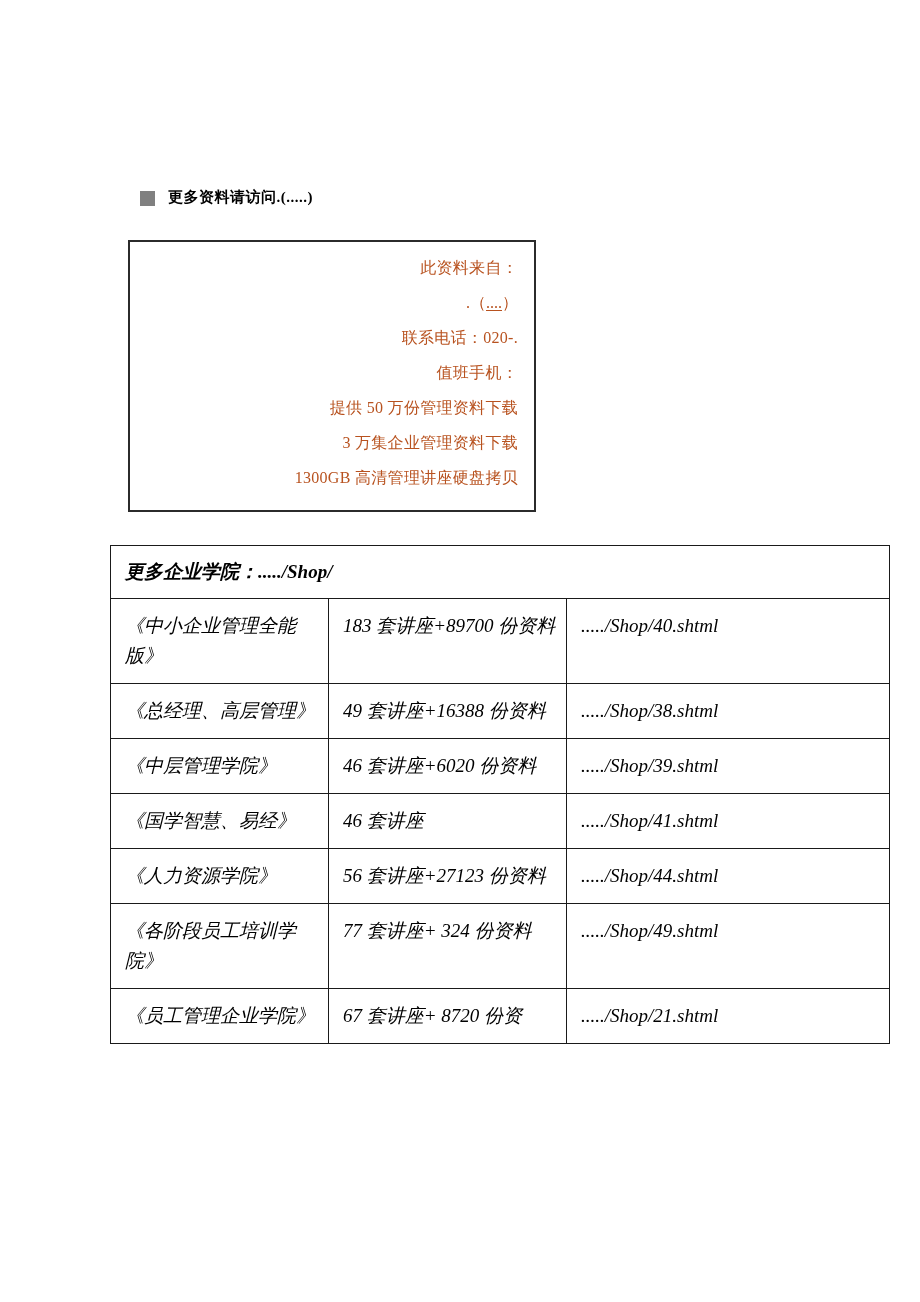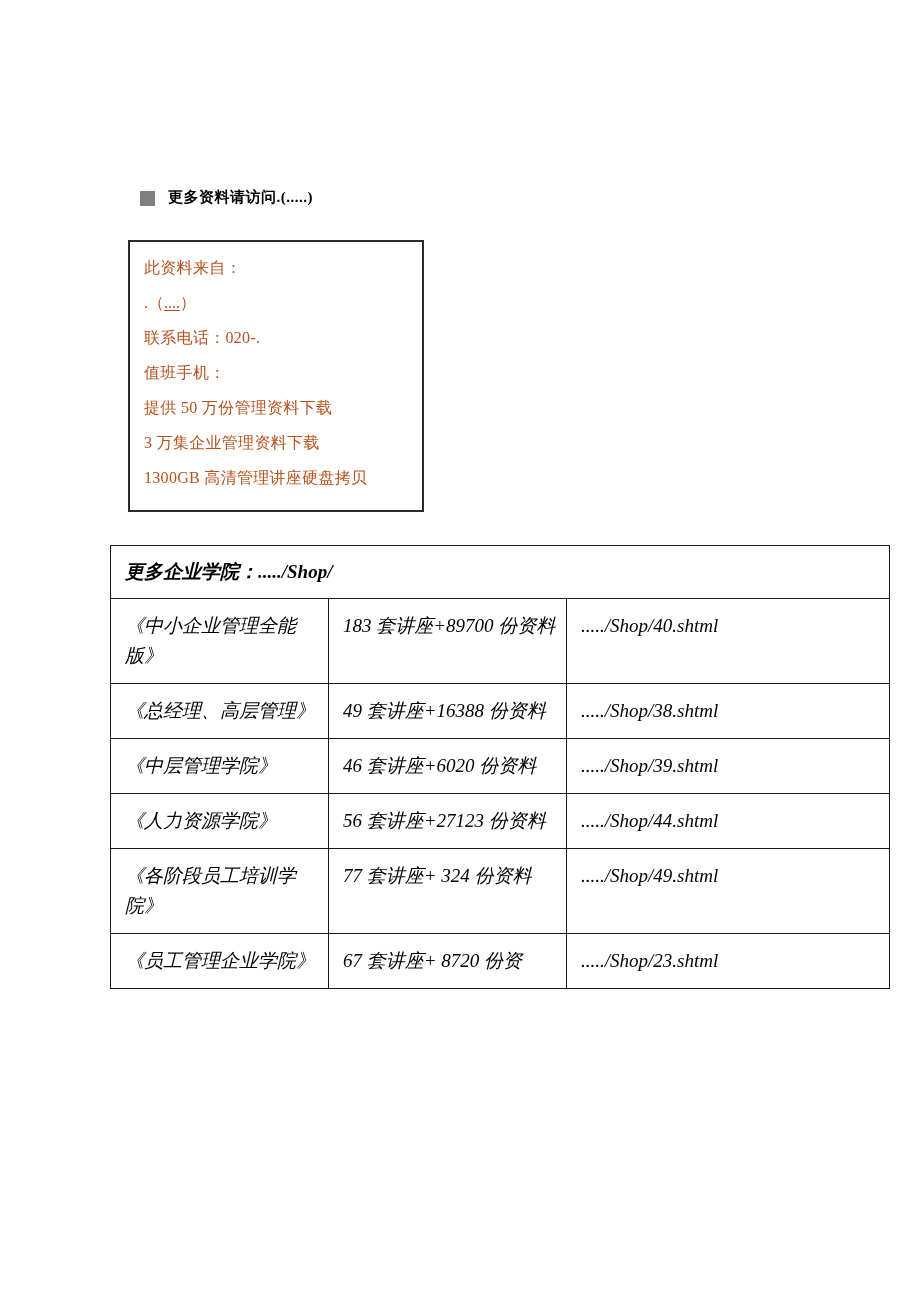--- a/index.html
+++ b/index.html
@@ -45,26 +45,27 @@
     letter-spacing: 0.5px;
     white-space: nowrap;
     line-height: 1;
   }
 
   
   .info-box {
     position: absolute;
     left: 128px;
     top: 240px;
-    width: 296px;
+    width: 408px;
     height: 272px;
     border: 2px solid #2b2b2b;
     box-sizing: border-box;
     background: #ffffff;
-    padding: 18px 2px 0 14px;
+    padding: 18px 16px 0 14px;
+    text-align: right;
   }
   .info-line {
     color: #b8521f;
     font-size: 16px;
     line-height: 1;
     margin-bottom: 19px;
     white-space: nowrap;
     letter-spacing: 0.3px;
   }
   .info-line.tight { letter-spacing: 0; }
@@ -150,30 +151,35 @@
         <td class="cell-name">《总经理、高层管理》</td>
         <td class="cell-detail">49 套讲座+16388 份资料</td>
         <td class="cell-url">...../Shop/38.shtml</td>
       </tr>
       <tr>
         <td class="cell-name">《中层管理学院》</td>
         <td class="cell-detail">46 套讲座+6020 份资料</td>
         <td class="cell-url">...../Shop/39.shtml</td>
       </tr>
       <tr>
+        <td class="cell-name">《国学智慧、易经》</td>
+        <td class="cell-detail">46 套讲座</td>
+        <td class="cell-url">...../Shop/41.shtml</td>
+      </tr>
+      <tr>
         <td class="cell-name">《人力资源学院》</td>
         <td class="cell-detail">56 套讲座+27123 份资料</td>
         <td class="cell-url">...../Shop/44.shtml</td>
       </tr>
       <tr>
         <td class="cell-name">《各阶段员工培训学院》</td>
         <td class="cell-detail">77 套讲座+ 324 份资料</td>
         <td class="cell-url">...../Shop/49.shtml</td>
       </tr>
       <tr>
         <td class="cell-name">《员工管理企业学院》</td>
         <td class="cell-detail">67 套讲座+ 8720 份资</td>
-        <td class="cell-url">...../Shop/23.shtml</td>
+        <td class="cell-url">...../Shop/21.shtml</td>
       </tr>
     </tbody>
   </table>
 
 </div>
 
 </body></html>

